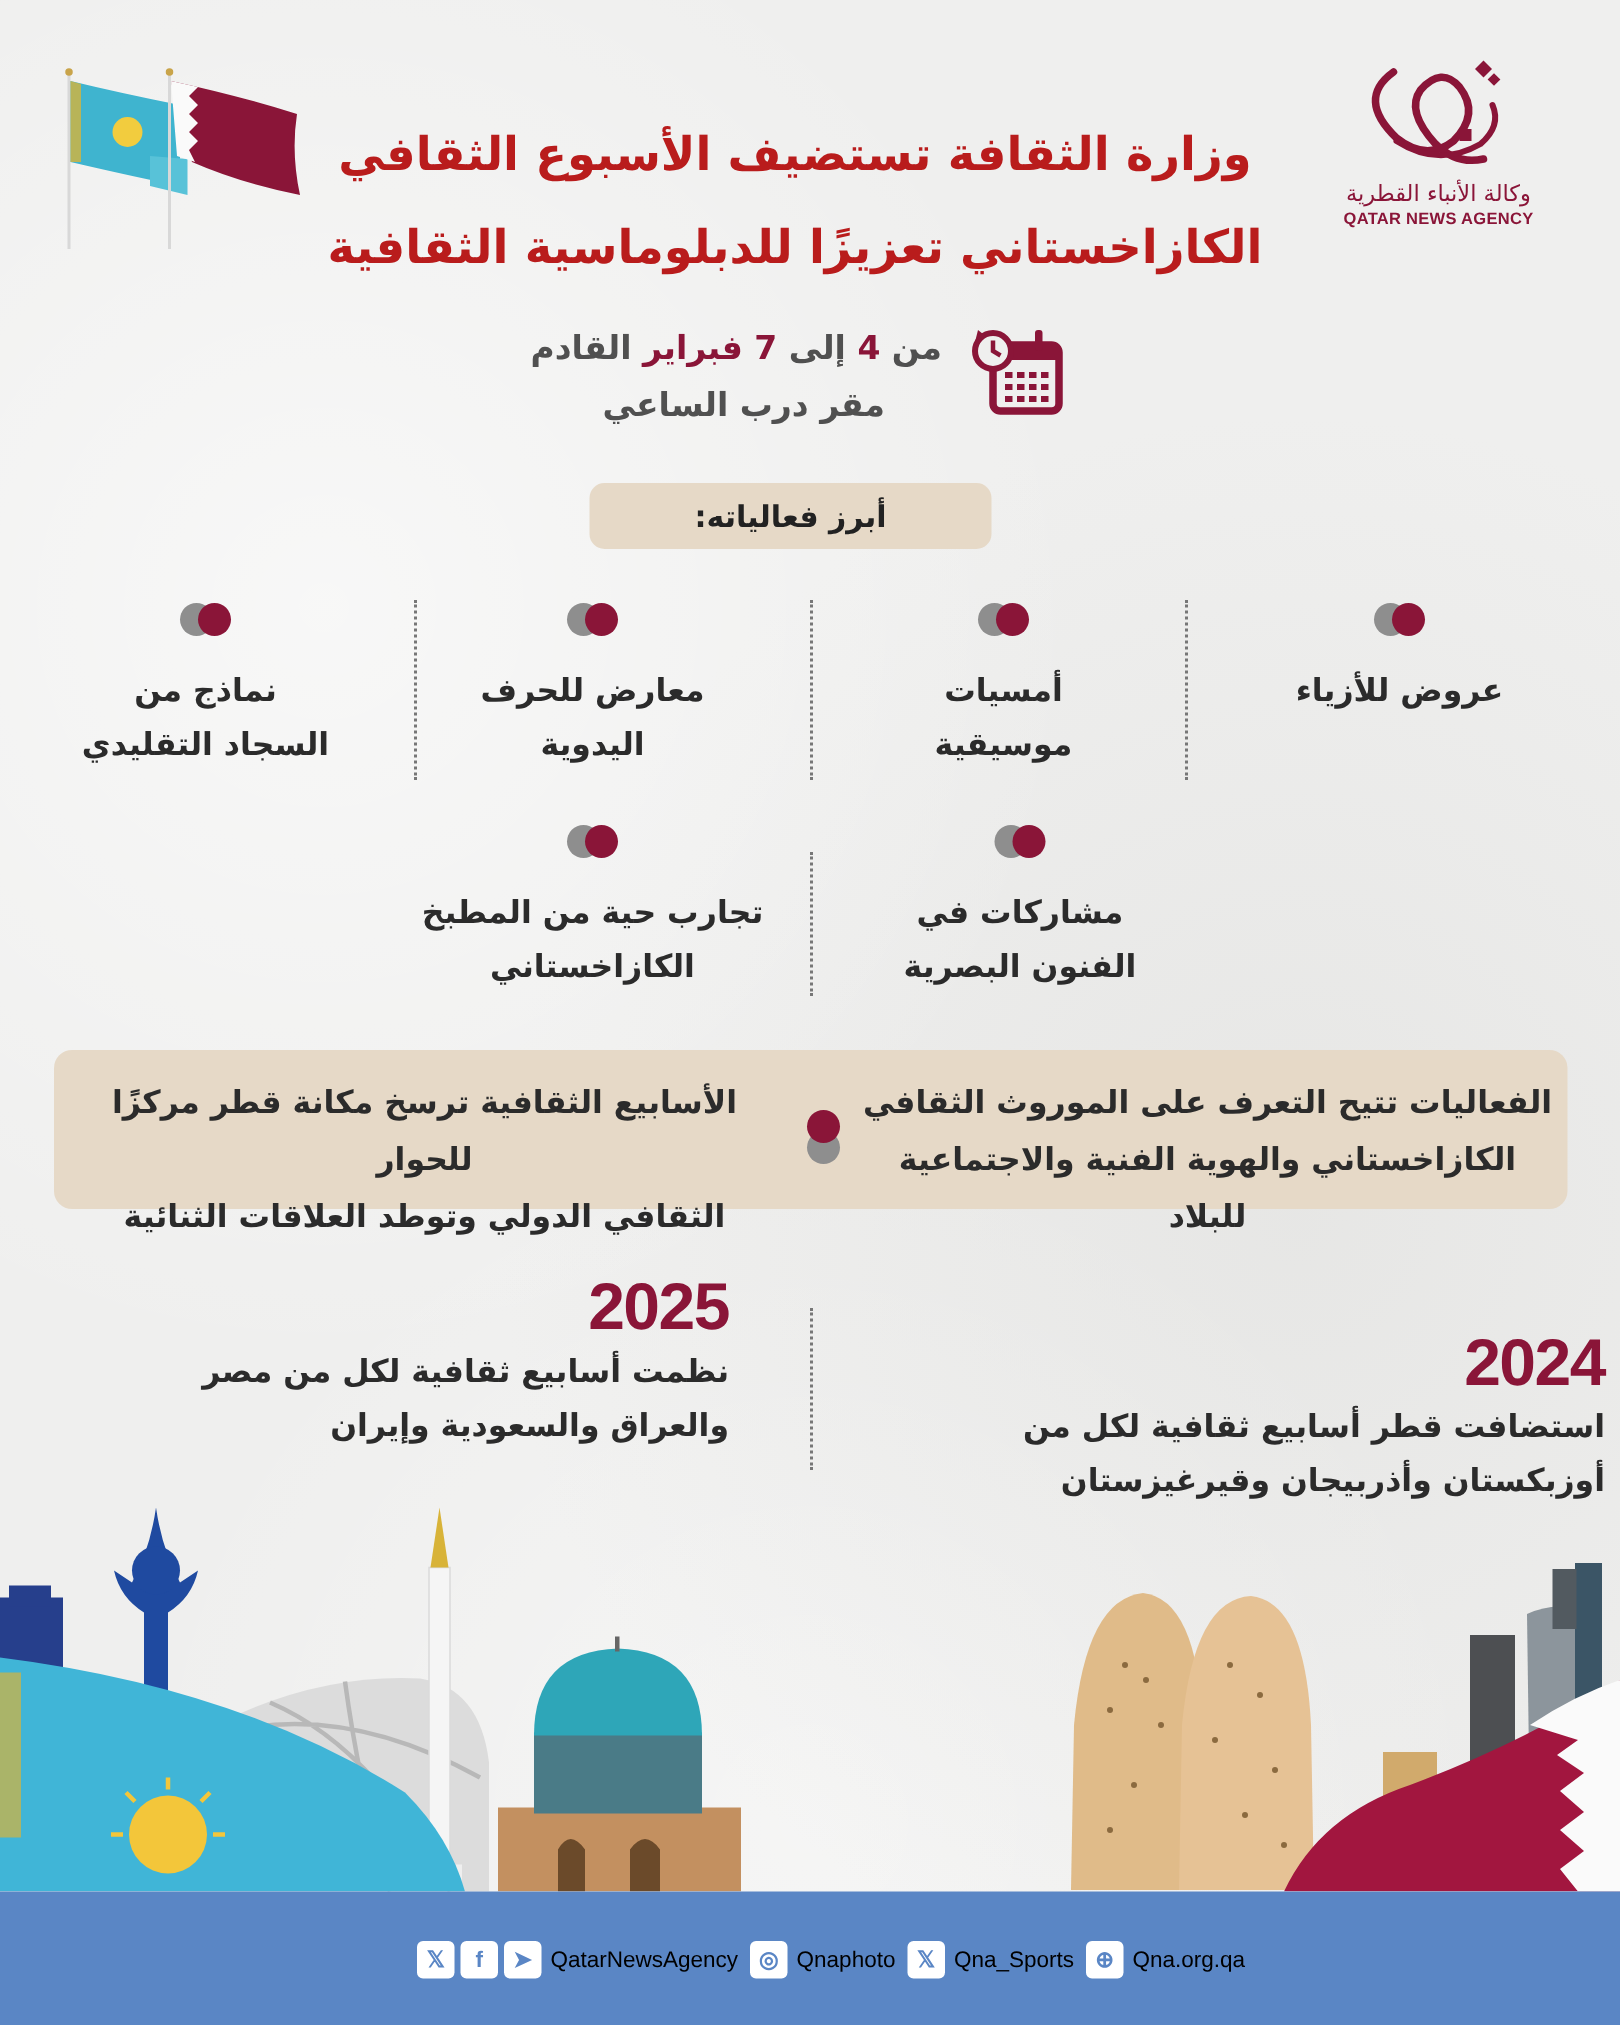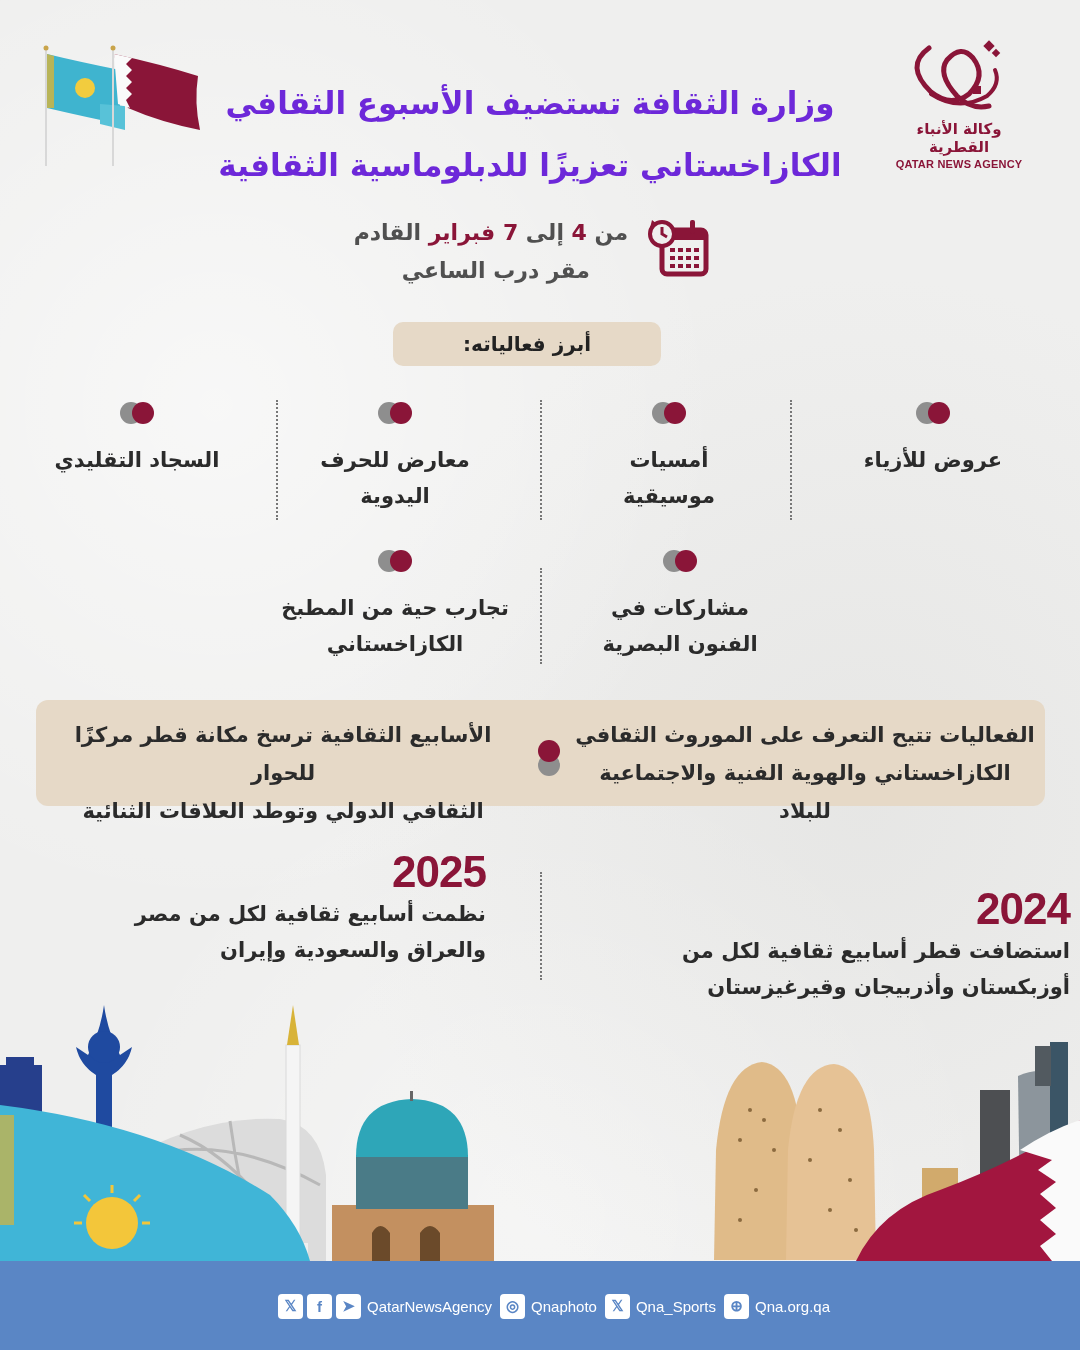--- a/index.html
+++ b/index.html
@@ -12,26 +12,26 @@
       radial-gradient(circle at 20% 30%, rgba(255,255,255,0.55) 0, rgba(255,255,255,0) 40%),
       radial-gradient(circle at 80% 60%, rgba(220,220,218,0.45) 0, rgba(220,220,218,0) 45%),
       radial-gradient(circle at 50% 90%, rgba(255,255,255,0.4) 0, rgba(255,255,255,0) 35%);
     color: #2b2b2b;
   }
   .abs { position: absolute; }
 
   
   .title {
     left: 200px; width: 660px; top: 72px;
-    text-align: center; color: #6d28d9; font-weight: bold;
+    text-align: center; color: #b91c1c; font-weight: bold;
     font-size: 31px; line-height: 62px; direction: rtl;
   }
   .logo { left: 884px; top: 36px; width: 150px; height: 130px; text-align: center; }
   .logo svg { display: block; margin: 0 auto; }
-  .logo-ar { color: #8a1538; font-size: 15px; font-weight: bold; margin-top: 4px; direction: rtl; }
+  .logo-ar { color: #8a1538; font-size: 15px; font-weight: normal; margin-top: 4px; direction: rtl; }
   .logo-en { color: #8a1538; font-size: 11px; font-weight: bold; font-family: "Liberation Sans", sans-serif; letter-spacing: 0.2px; margin-top: 2px; }
 
   .flags { left: 40px; top: 44px; width: 165px; height: 122px; }
 
   
   .date-block { left: 360px; top: 218px; width: 360px; height: 75px; }
   .date-line1 { position: absolute; right: 92px; top: 2px; font-size: 22px; font-weight: bold; color: #505050; direction: rtl; white-space: nowrap; }
   .date-line1 .hl { color: #8a1538; }
   .date-line2 { position: absolute; right: 130px; top: 40px; font-size: 22px; font-weight: bold; color: #505050; direction: rtl; white-space: nowrap; }
   .cal-icon { position: absolute; right: 10px; top: 0; }
@@ -66,21 +66,21 @@
   .year { direction: rtl; }
   .year .num { font-family: "Liberation Sans", sans-serif; font-weight: bold; font-size: 44px; color: #8a1538; line-height: 48px; letter-spacing: -1px; }
   .year .desc { font-size: 21px; font-weight: bold; color: #2b2b2b; line-height: 36px; }
 
   
   .footer {
     left: 0; top: 1261px; width: 1080px; height: 89px; background: #5a86c5;
   }
   .social { position: absolute; left: 278px; top: 32px; height: 26px; display: flex; align-items: center; gap: 4px; }
   .sico { width: 25px; height: 25px; background: #fff; border-radius: 4px; display: flex; align-items: center; justify-content: center; color: #5a86c5; font-weight: bold; font-size: 15px; font-family: "Liberation Sans", sans-serif; }
-  .slabel { color: #ffffff; font-family: "Liberation Sans", sans-serif; font-size: 15px; margin: 0 4px 0 2px; }
+  .slabel { color: #000000; font-family: "Liberation Sans", sans-serif; font-size: 15px; margin: 0 4px 0 2px; }
 </style>
 </head>
 <body>
 
 <div class="abs flags">
   <svg width="165" height="122" viewBox="0 0 165 122">
     <rect x="5" y="4" width="2" height="118" fill="#d8d8d8"></rect>
     <circle cx="6" cy="4" r="2.5" fill="#c9a44a"></circle>
     <path d="M7 10 Q40 18 80 26 L80 80 Q50 74 7 64 Z" fill="#3fb4cf"></path>
     <path d="M7 10 L14 12 L14 64 L7 64 Z" fill="#d7b43a" opacity="0.8"></path>
@@ -173,20 +173,21 @@
   <div class="txt">معارض للحرف</div>
   <div class="txt">اليدوية</div>
 </div>
 <div class="abs vsep" style="left:276px; top:400px; height:120px;"></div>
 
 <div class="abs item" style="left:12px; top:402px;">
   <div class="dots">
       <span class="g"></span>
       <span class="r"></span>
     </div>
+  <div class="txt">نماذج من</div>
   <div class="txt">السجاد التقليدي</div>
 </div>
 
 <div class="abs item" style="left:555px; top:550px;">
   <div class="dots">
       <span class="g"></span>
       <span class="r"></span>
     </div>
   <div class="txt">مشاركات في</div>
   <div class="txt">الفنون البصرية</div>

